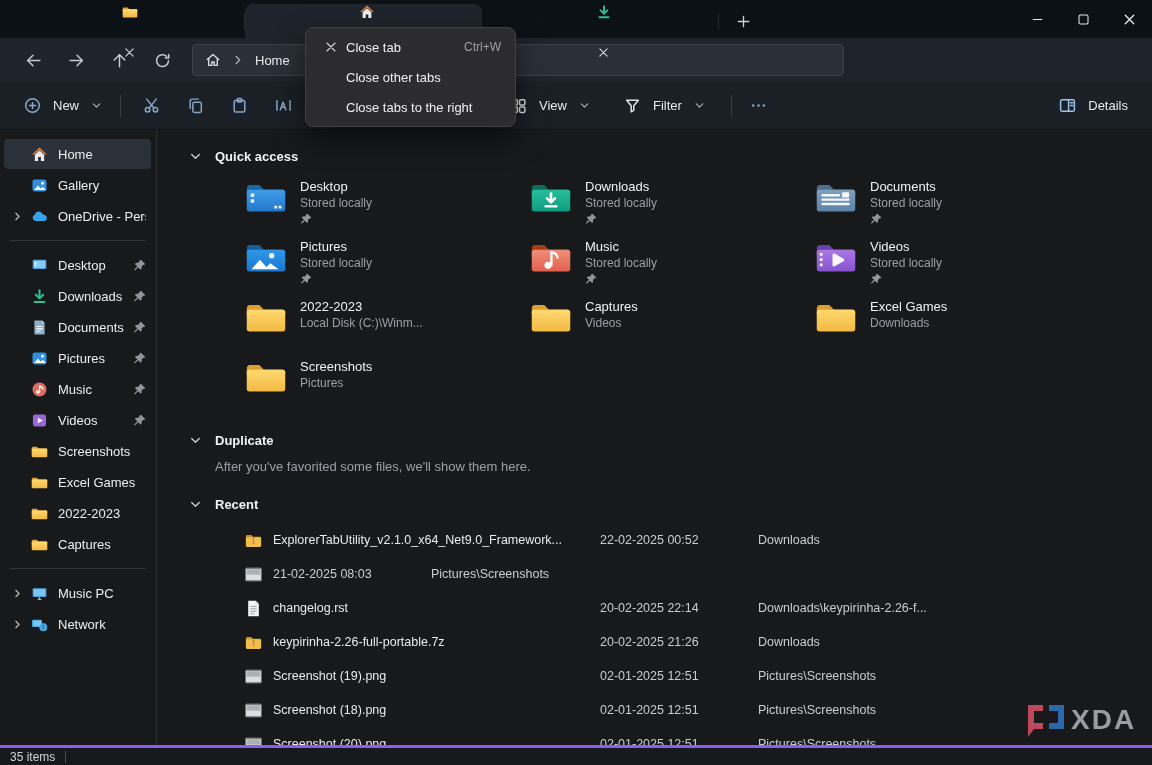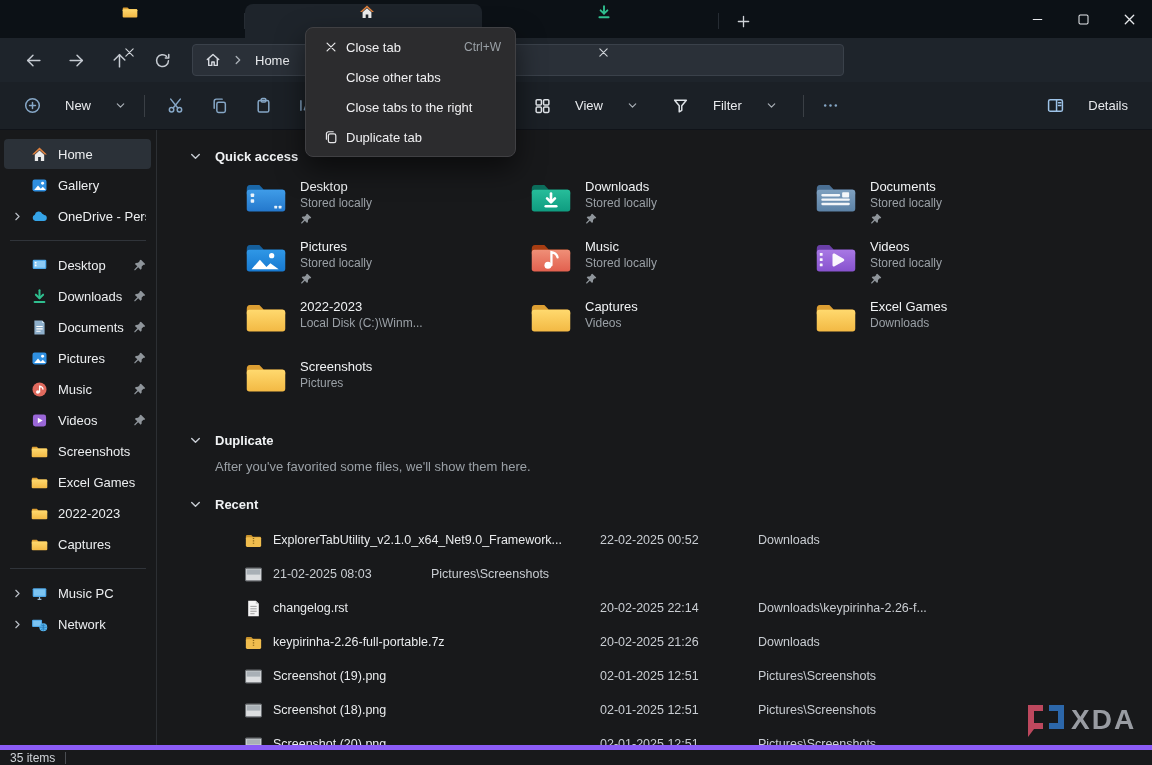--- a/index.html
+++ b/index.html
@@ -33,21 +33,21 @@
   .crumb-icon { width:16px; height:16px; color:#d6dae0; flex:none; }
   .crumb-chev { width:12px; height:12px; color:#aab0b7; flex:none; }
   .searchbox { margin-left:12px; flex:1; height:32px; background:#2a3038; border:1px solid #3a414a; border-radius:4px;
                display:flex; align-items:center; padding:0 12px; gap:8px; }
   .searchbox input { flex:1; background:transparent; border:none; outline:none; color:#e8eaed; font-size:13px; font-family:inherit; }
   .searchbox input::placeholder { color:#9aa0a6; }
   .search-ic { width:15px; height:15px; color:#c6cbd2; flex:none; }
 
   
   .toolbar { height:48px; background:#1b2026; display:flex; align-items:center; padding:0 14px; border-bottom:1px solid #101319; }
-  .tb-btn { display:flex; align-items:center; gap:24px; height:34px; padding:0 10px; border-radius:4px; font-size:13px; color:#e8eaed; flex:none; }
+  .tb-btn { display:flex; align-items:center; gap:12px; height:34px; padding:0 10px; border-radius:4px; font-size:13px; color:#e8eaed; flex:none; }
   .tb-ic { width:17px; height:17px; display:block; flex:none; }
   .tint { color:#86a7c7; }
   .white { color:#dfe3e8; }
   .chev12 { width:11px; height:11px; color:#aab0b7; display:block; flex:none; }
   .tb-iconbtn { width:44px; height:34px; display:flex; align-items:center; justify-content:center; color:#86a7c7; border-radius:4px; flex:none; }
   .tb-sep { width:1px; height:22px; background:#3a3f45; margin:0 8px; flex:none; }
   .view-gap { margin-left:195px; }
   .details-btn { margin-left:auto; }
   .details-ic { color:#9ec3e8; }
 
@@ -74,21 +74,21 @@
   .tile-pin { width:12px; height:12px; color:#8f959b; margin-top:2px; }
   .fav-empty { margin:5px 0 16px 58px; font-size:13px; color:#9aa0a6; }
   .recent-list { margin-top:5px; }
   .r-row { display:flex; align-items:center; height:34px; padding-left:88px; font-size:12.5px; }
   .r-icon { width:17px; height:17px; margin-right:11px; flex:none; }
   .r-name { width:327px; color:#e9ebed; white-space:nowrap; overflow:hidden; flex:none; }
   .r-date { width:158px; color:#c9cdd2; flex:none; }
   .r-folder { color:#c9cdd2; white-space:nowrap; overflow:hidden; }
 
   
-  .statusbar { height:20px; border-top:5px solid #8b5cf6; background:#18191b; display:flex; align-items:center; padding-left:10px; gap:10px; font-size:12px; color:#cfd3d8; }
+  .statusbar { height:20px; border-top:3px solid #8b5cf6; background:#18191b; display:flex; align-items:center; padding-left:10px; gap:10px; font-size:12px; color:#cfd3d8; }
   .status-sep { width:1px; height:12px; background:#4a4d52; }
 
   
   .ctx { position:absolute; left:305px; top:27px; width:211px; background:#2c2c2e; border:1px solid #404043; border-radius:8px;
          padding:4px; box-shadow:0 12px 28px rgba(0,0,0,.55); z-index:50; }
   .ctx-item { height:30px; display:flex; align-items:center; border-radius:4px; padding:0 6px; font-size:13px; color:#f0f0f2; }
   .ctx-icon { width:30px; display:flex; justify-content:center; color:#e8e8ea; flex:none; }
   .ctx-icon span { width:14px; height:14px; display:block; }
   .ctx-label { flex:1; }
   .ctx-sc { color:#9aa0a6; font-size:12px; padding-right:4px; }
@@ -992,32 +992,20 @@
     <span class="ctx-label">Close other tabs</span>
     <span class="ctx-sc"></span>
   </div>
       <div class="ctx-item">
     <span class="ctx-icon">
           <span></span>
         </span>
     <span class="ctx-label">Close tabs to the right</span>
     <span class="ctx-sc"></span>
   </div>
-      <div class="ctx-item">
-    <span class="ctx-icon">
-          <span>
-            <svg viewBox="0 0 16 16" fill="none" stroke="currentColor" stroke-width="1.4" stroke-linecap="round" stroke-linejoin="round">
-              <rect x="5" y="4.5" width="8.5" height="10" rx="2"></rect>
-              <path d="M2.8 10.5V4.3A2.3 2.3 0 0 1 5.1 2h5.4"></path>
-            </svg>
-          </span>
-        </span>
-    <span class="ctx-label">Duplicate tab</span>
-    <span class="ctx-sc"></span>
-  </div>
     </div>
 
   <div class="xda">
     <svg viewBox="0 0 128 38">
       <path d="M6 4 H21 V10 H12 V22 H21 V28 H6 Z" fill="#c64b62"></path>
       <path d="M6 28 h6 l-6 8 z" fill="#c64b62"></path>
       <path d="M42 4 H27 V10 H36 V22 H27 V28 H42 Z" fill="#2e6cb2"></path>
       <text x="49" y="28" font-size="28" font-weight="bold" fill="#a0a4aa" letter-spacing="2" font-family="Liberation Sans, sans-serif">XDA</text>
     </svg>
   </div>

